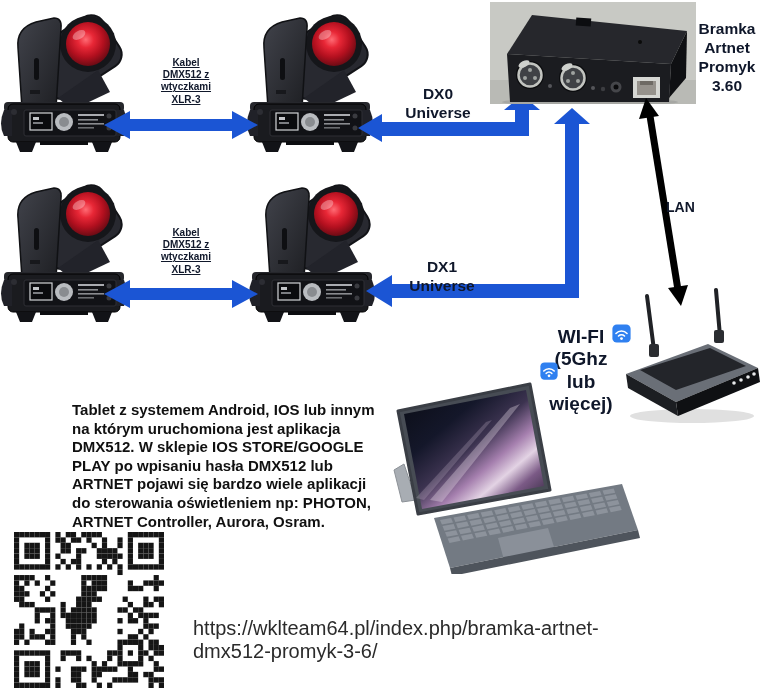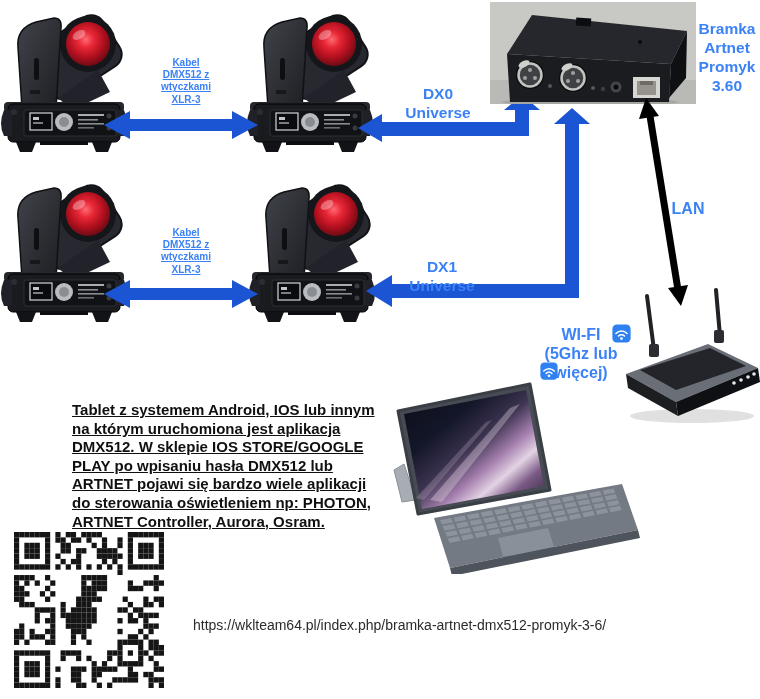--- a/index.html
+++ b/index.html
@@ -1,28 +1,28 @@
 <!DOCTYPE html>
 <html><head>
 <meta charset="utf-8">
 <style>
   html,body{margin:0;padding:0;background:#fff;}
   .canvas{position:relative;width:760px;height:699px;background:#fff;overflow:hidden;
           font-family:"Liberation Sans",sans-serif;}
   .abs{position:absolute;}
-  .lbl{position:absolute;font-family:"Liberation Sans",sans-serif;font-weight:bold;color:#3b82f6;
+  .lbl{position:absolute;font-family:"Liberation Sans",sans-serif;font-weight:bold;color:#0f172a;
        text-align:center;white-space:pre-line;line-height:1.22;}
   .cable-lbl{font-size:10px;width:104px;text-decoration:underline;}
   .dx-lbl{font-size:15.5px;width:92px;line-height:1.2;margin-top:12px;}
   .gw-lbl{font-size:15.5px;width:66px;line-height:1.22;}
-  .lan-lbl{font-size:16px;width:44px;text-align:center;}
-  .wifi-lbl{font-size:16px;width:76px;line-height:1.18;}
+  .lan-lbl{font-size:14px;width:44px;text-align:left;}
+  .wifi-lbl{font-size:19px;width:76px;line-height:1.18;}
   .desc{position:absolute;left:72px;top:401px;width:332px;font-size:15px;font-weight:bold;
-        color:#101010;line-height:1.24;white-space:pre-line;text-align:left;text-decoration:underline;}
-  .url{position:absolute;left:193px;top:617px;width:480px;font-size:14px;color:#2b2b2b;
+        color:#101010;line-height:1.24;white-space:pre-line;text-align:left;}
+  .url{position:absolute;left:193px;top:617px;width:480px;font-size:20px;color:#2b2b2b;
        font-weight:normal;}
   svg{display:block;}
 </style>
 </head>
 <body>
 
 <div class="canvas">
 
   <svg width="0" height="0" style="position:absolute" aria-hidden="true">
     <defs>

